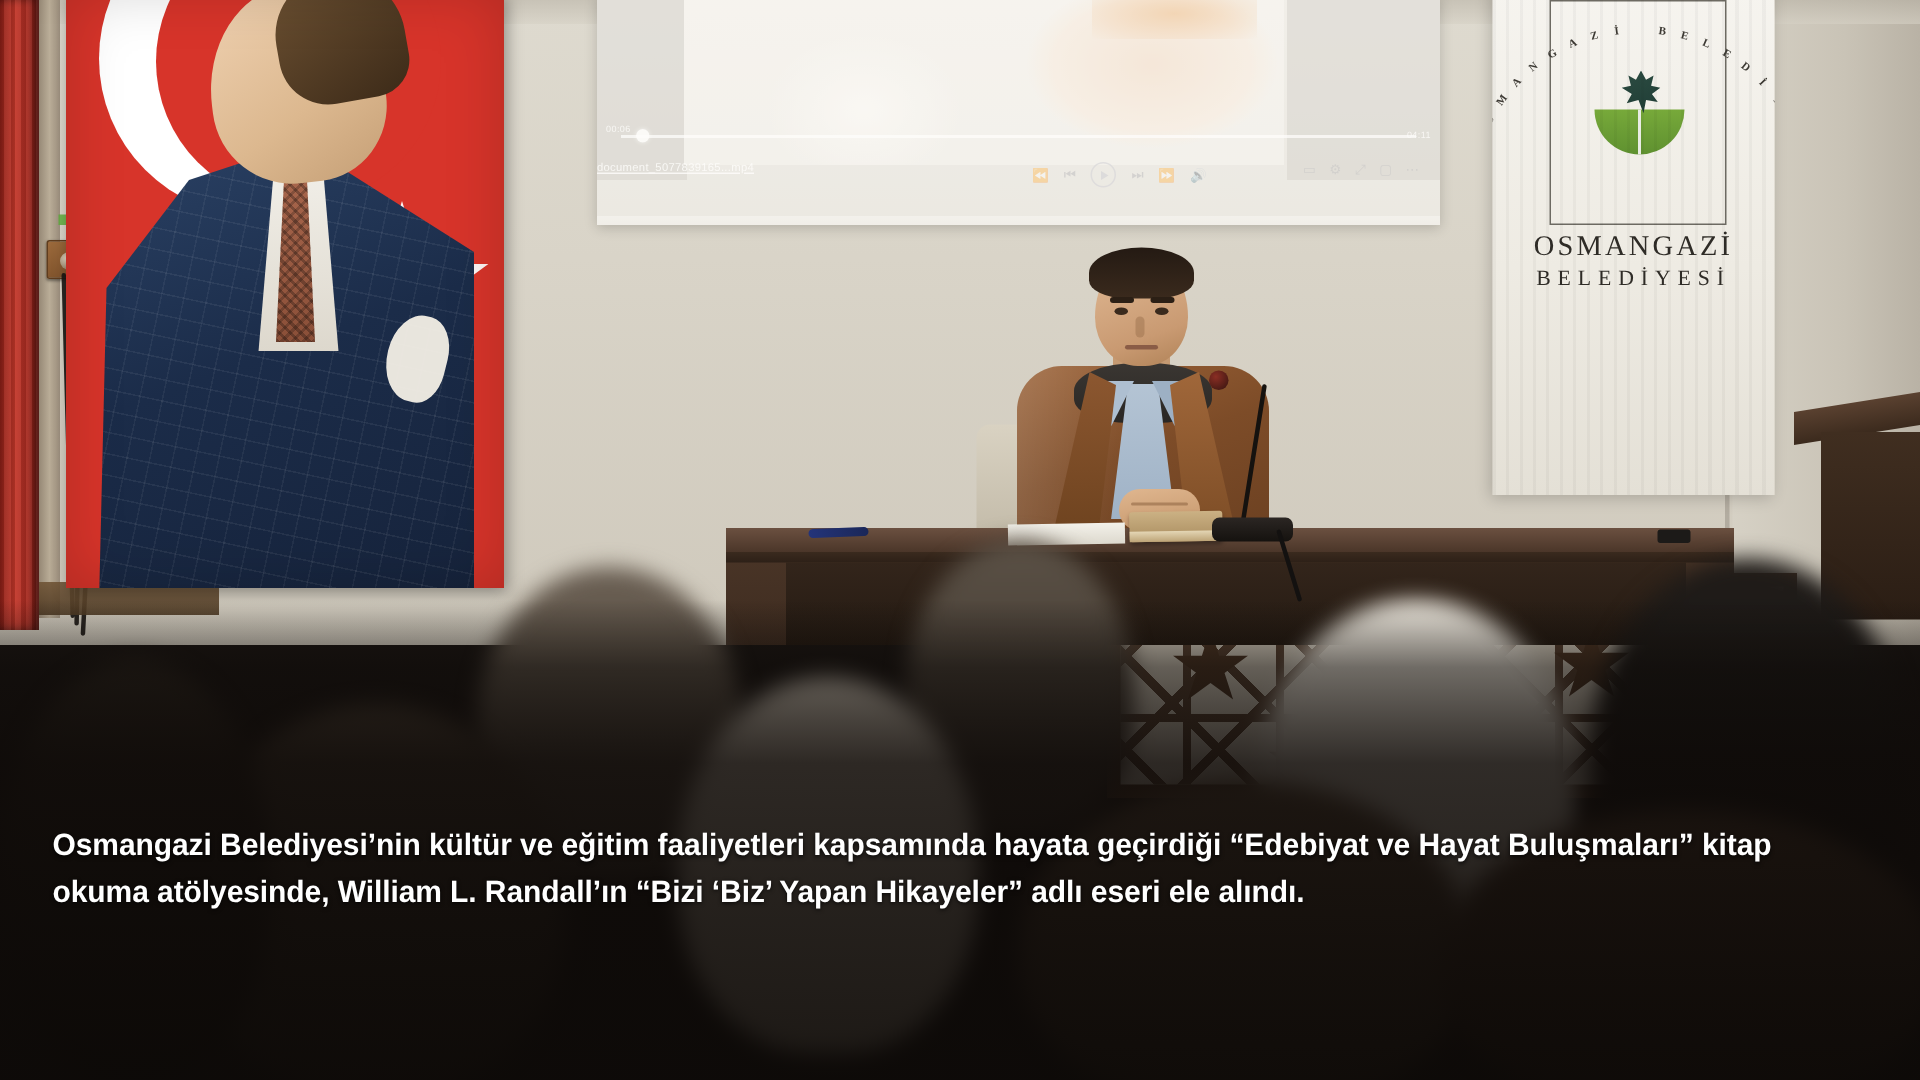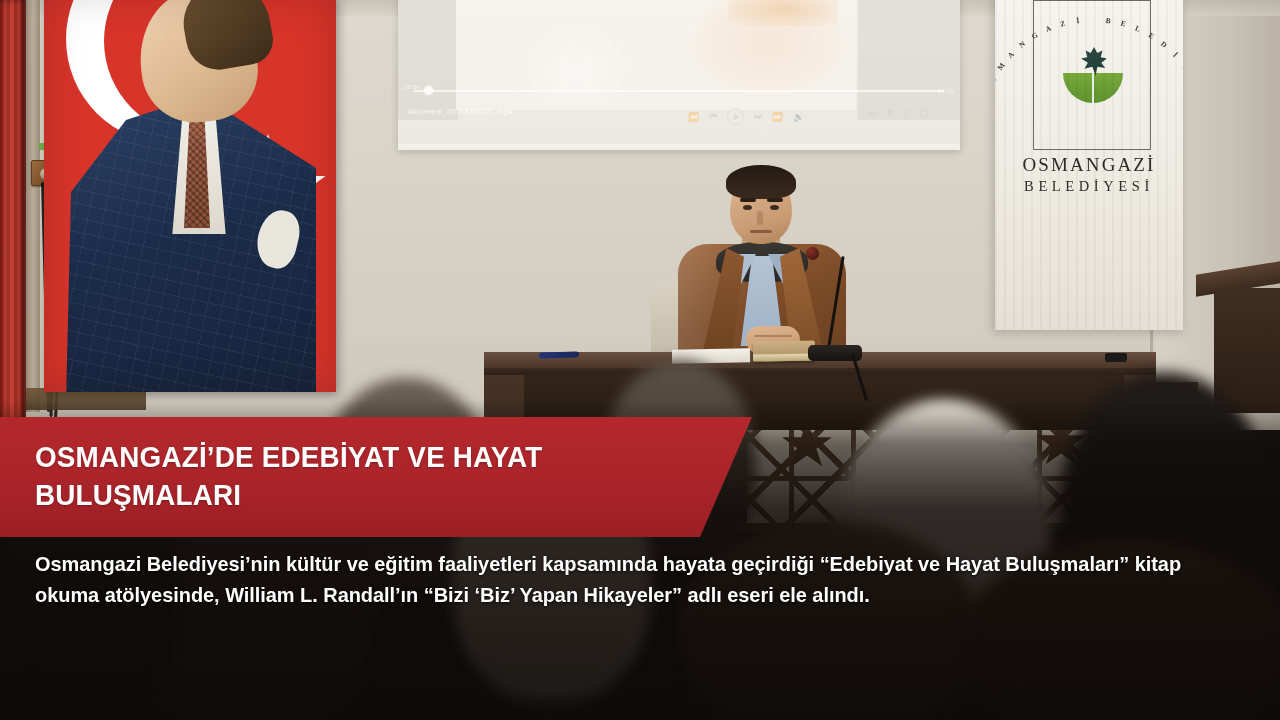--- a/index.html
+++ b/index.html
@@ -96,22 +96,22 @@
   .proj-side-l{ position:absolute; left:0; top:0; width:60px; height:124px; background:#b9b6ae; opacity:.55; }
   .proj-side-r{ position:absolute; left:460px; top:0; width:102px; height:124px; background:#b9b6ae; opacity:.5; }
   .proj-bottombar{ position:absolute; left:0; top:148px; width:562px; height:26px;
     background:linear-gradient(180deg,#eceae4,#d7d4cc); }
   
   .pbar{ position:absolute; left:16px; top:94px; width:530px; height:2px; background:rgba(255,255,255,.75); }
   .pbar-dot{ position:absolute; left:26px; top:90px; width:9px; height:9px; border-radius:50%;
     background:rgba(255,255,255,.9); box-shadow:0 0 3px rgba(255,255,255,.7); }
   .ptime{ position:absolute; left:6px; top:88px; font-size:6px; color:rgba(255,255,255,.8); letter-spacing:.3px;}
   .ptime.r{ left:auto; right:6px; top:92px; }
-  .pfile{ position:absolute; left:10px; top:111px; font-size:7.5px; color:rgba(255,255,255,.82);
-    letter-spacing:.2px; white-space:nowrap; }
+  .pfile{ position:absolute; left:0; top:111px; font-size:7.5px; color:rgba(255,255,255,.82);
+    letter-spacing:.2px; white-space:nowrap;text-decoration:underline; }
   .pctrls{ position:absolute; left:290px; top:112px; display:flex; align-items:center; gap:10px;
     color:rgba(140,140,148,.5); font-size:9px; }
   .pplay{ width:17px; height:17px; border-radius:50%; border:1.4px solid rgba(190,190,196,.7);
     display:flex; align-items:center; justify-content:center; }
   .pplay i{ display:block; width:0;height:0;border-left:5px solid rgba(190,190,196,.8);
     border-top:3.5px solid transparent;border-bottom:3.5px solid transparent; margin-left:1.5px;}
   .pright{ position:absolute; right:14px; top:112px; display:flex; gap:9px;
     color:rgba(150,150,156,.45); font-size:9px; }
   .screen-haze{ position:absolute; inset:0; background:rgba(252,250,245,.42); }
 
@@ -427,19 +427,16 @@
     <div class="aud a4"></div>
     <div class="aud a5"></div>
     <div class="aud a6"></div>
     <div class="aud a7"></div>
     <div class="aud a8"></div>
     <div class="aud a9"></div>
 
     <div class="dim"></div>
   </div>
 
-  <div class="headline">
-    <h1><span>OSMANGAZİ’DE EDEBİYAT VE HAYAT</span><br><span>BULUŞMALARI</span></h1>
-  </div>
 
   <div class="caption">Osmangazi Belediyesi’nin kültür ve eğitim faaliyetleri kapsamında hayata geçirdiği “Edebiyat ve Hayat Buluşmaları” kitap okuma atölyesinde, William L. Randall’ın “Bizi ‘Biz’ Yapan Hikayeler” adlı eseri ele alındı.</div>
 
 </div>
 
 </body></html>

